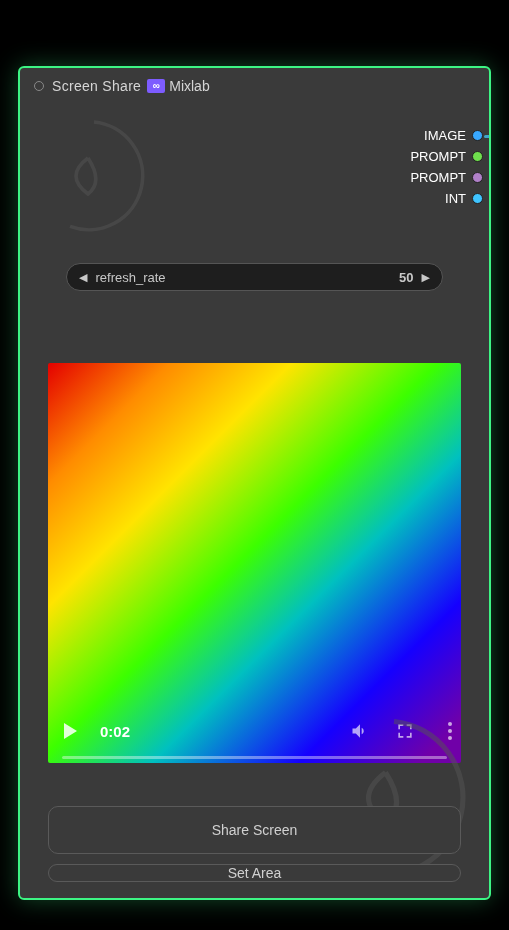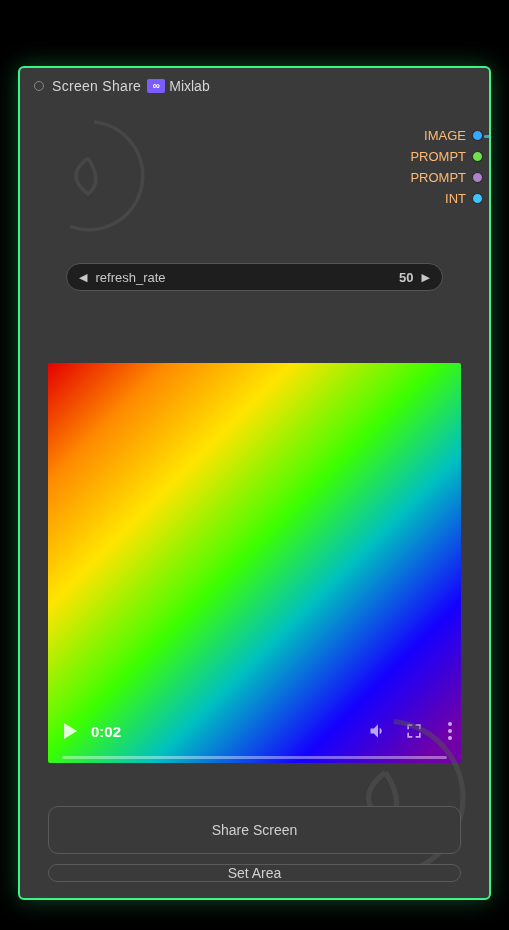--- a/index.html
+++ b/index.html
@@ -70,21 +70,21 @@
     flex-direction: column;
     align-items: flex-end;
     gap: 6px;
     padding-right: 4px;
   }
   .out-row {
     display: flex;
     align-items: center;
     gap: 6px;
     font-size: 13px;
-    color: #fdba74;
+    color: #ffffff;
     font-weight: 500;
   }
   .port {
     width: 11px; height: 11px;
     border-radius: 50%;
     border: 1px solid #222;
     margin-right: 2px;
   }
   .port-blue { background: #38a8ff; }
   .port-green { background: #6fe04d; }
@@ -150,21 +150,21 @@
     position: absolute;
     bottom: 0;
     left: 0;
     right: 0;
     height: 54px;
     display: flex;
     align-items: center;
     padding: 0 0 10px 14px;
     color: #fff;
     font-size: 14px;
-    gap: 14px;
+    gap: 23px;
   }
   .video-controls .progress {
     position: absolute;
     bottom: 4px;
     left: 14px;
     right: 14px;
     height: 3px;
     background: rgba(255,255,255,0.4);
     border-radius: 2px;
   }

